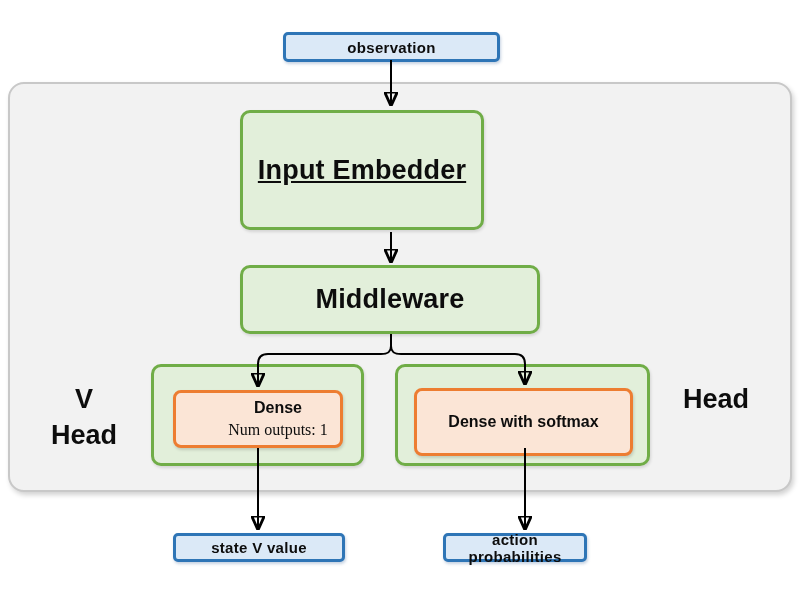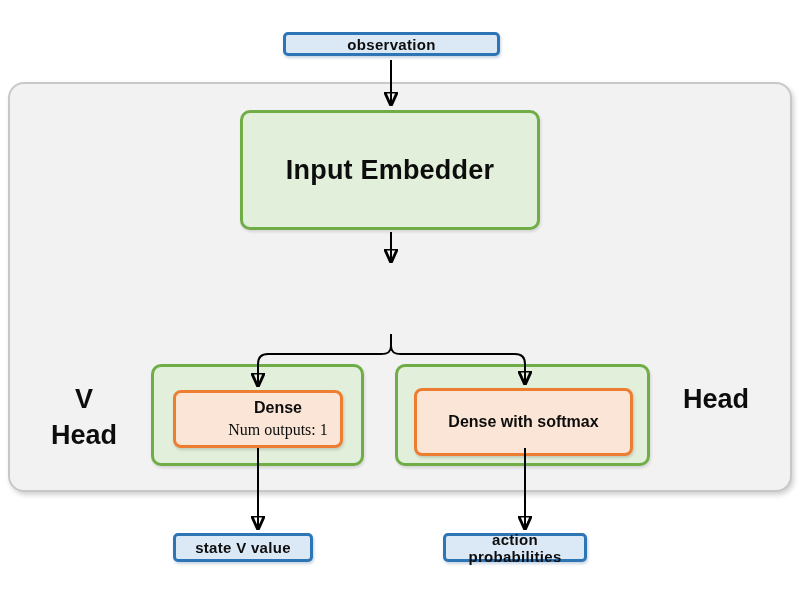--- a/index.html
+++ b/index.html
@@ -54,30 +54,30 @@
     box-shadow: 2px 3px 5px rgba(0, 0, 0, 0.18);
   }
   .side-label {
     position: absolute;
     font-weight: bold;
     font-size: 27px;
     line-height: 36px;
     text-align: center;
     width: 120px;
   }
-  #observation          { left: 283px; top: 32px;  width: 217px; height: 24px; justify-content: center; }
-  #input-embedder       { left: 240px; top: 110px; width: 300px; height: 120px; }
+  #observation          { left: 283px; top: 32px;  width: 217px; height: 30px; justify-content: center; }
+  #input-embedder       { left: 240px; top: 110px; width: 244px; height: 120px; text-decoration: underline; }
   #middleware           { left: 240px; top: 265px; width: 300px; height: 69px; }
   #v-head-box           { left: 151px; top: 364px; width: 213px; height: 102px; }
   #policy-head-box      { left: 395px; top: 364px; width: 255px; height: 102px; }
   #v-dense              { left: 173px; top: 390px; width: 170px; height: 58px; padding-left: 40px; }
   #policy-dense         { left: 414px; top: 388px; width: 219px; height: 68px; }
   #v-head-label         { left: 24px;  top: 381px; }
   #policy-head-label    { left: 656px; top: 381px; }
-  #state-v-value        { left: 173px; top: 533px; width: 140px; height: 29px; }
+  #state-v-value        { left: 173px; top: 533px; width: 172px; height: 29px; }
   #action-probabilities { left: 443px; top: 533px; width: 144px; height: 29px; }
   .arrows {
     position: absolute;
     left: 0; top: 0;
     width: 800px; height: 600px;
     pointer-events: none;
   }
   .arrows path {
     fill: none;
     stroke: var(--arrow, #000000);
@@ -92,20 +92,23 @@
   <div class="container"></div>
 
   <div class="node blue" id="observation">
     <span>observation</span>
   </div>
 
   <div class="node greenbox" id="input-embedder">
     <span class="big-label">Input Embedder</span>
   </div>
 
+  <div class="node greenbox" id="middleware">
+    <span class="big-label">Middleware</span>
+  </div>
 
   <div class="node greenbox" id="v-head-box"></div>
   <div class="node greenbox" id="policy-head-box"></div>
 
   <div class="node orange" id="v-dense">
     <span class="t">Dense</span>
     <span class="s">Num outputs: 1</span>
   </div>
 
   <div class="node orange" id="policy-dense">

